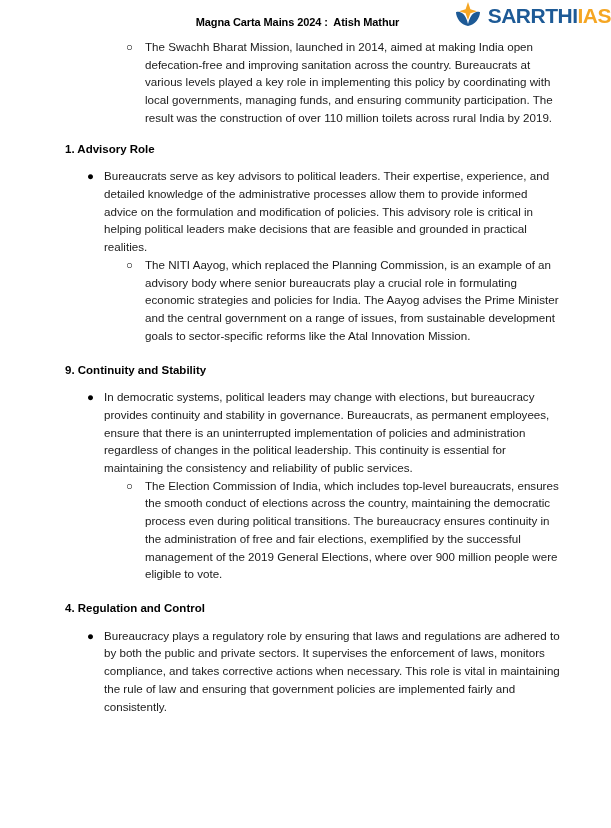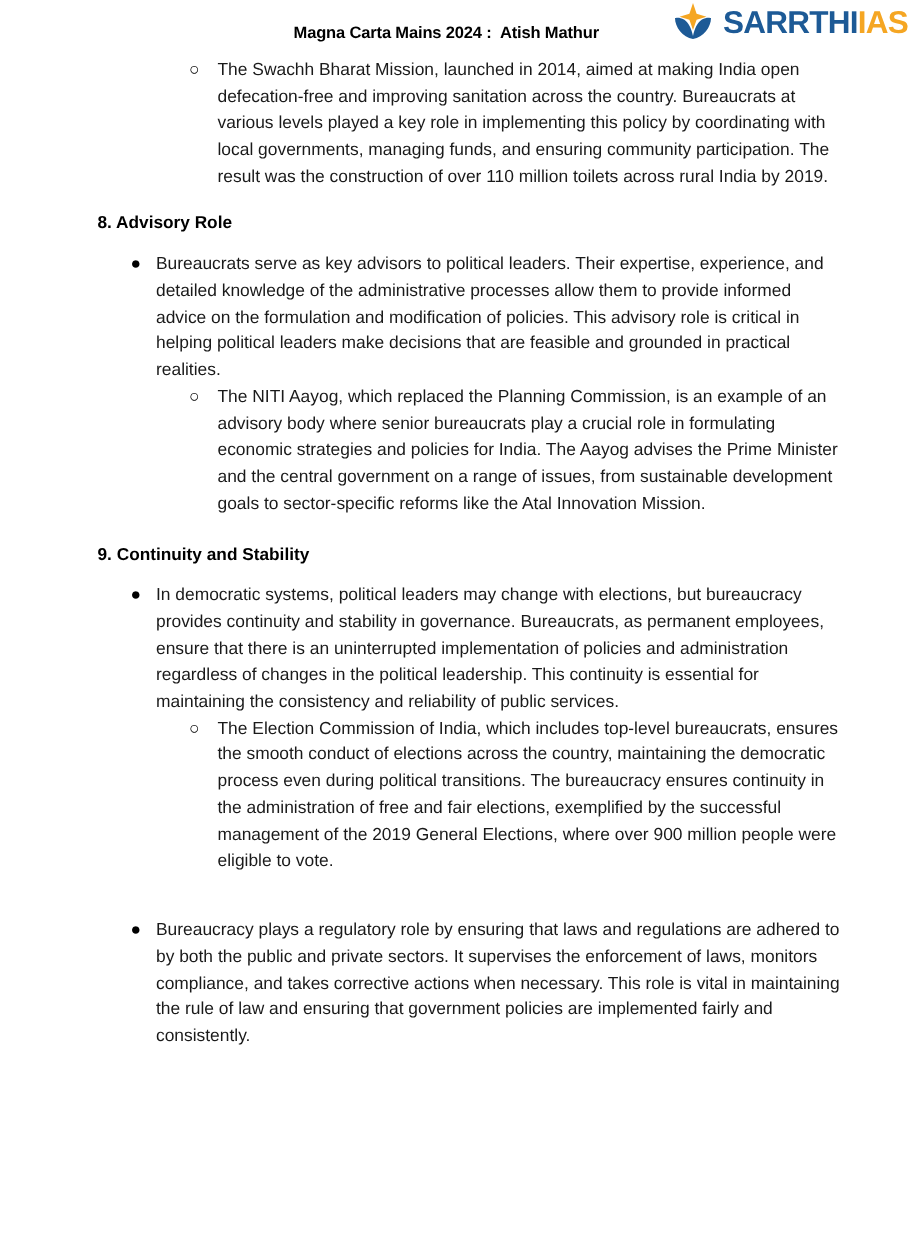--- a/index.html
+++ b/index.html
@@ -38,20 +38,21 @@
   .brand-logo {
     position: absolute;
     top: 0px;
     left: 448px;
     height: 30px;
     display: flex;
     align-items: center;
     gap: 6px;
     overflow: hidden;
     width: 163px;
+    justify-content: flex-end;
   }
   .brand-mark {
     width: 28px;
     height: 26px;
     flex: 0 0 28px;
     position: relative;
   }
   .brand-text {
     font-size: 21px;
     font-weight: bold;
@@ -151,21 +152,21 @@
 
   <ul class="level2">
     <li class="bullet2">
       <span class="bullet-mark">○</span>
       <span>The Swachh Bharat Mission, launched in 2014, aimed at making India open defecation-free and improving sanitation across the country. Bureaucrats at various levels played a key role in implementing this policy by coordinating with local governments, managing funds, and ensuring community participation. The result was the construction of over 110 million toilets across rural India by 2019.</span>
     </li>
   </ul>
 
   <div class="gap-md"></div>
 
-  <h3 class="section-heading">8. Advisory Role</h3>
+  <h3 class="section-heading">1. Advisory Role</h3>
   <div class="gap-sm"></div>
   <ul class="level1">
     <li class="bullet1">
       <span class="bullet-mark">●</span>
       <span>Bureaucrats serve as key advisors to political leaders. Their expertise, experience, and detailed knowledge of the administrative processes allow them to provide informed advice on the formulation and modification of policies. This advisory role is critical in helping political leaders make decisions that are feasible and grounded in practical realities.</span>
     </li>
   </ul>
   <ul class="level2">
     <li class="bullet2">
       <span class="bullet-mark">○</span>
@@ -185,20 +186,21 @@
   </ul>
   <ul class="level2">
     <li class="bullet2">
       <span class="bullet-mark">○</span>
       <span>The Election Commission of India, which includes top-level bureaucrats, ensures the smooth conduct of elections across the country, maintaining the democratic process even during political transitions. The bureaucracy ensures continuity in the administration of free and fair elections, exemplified by the successful management of the 2019 General Elections, where over 900 million people were eligible to vote.</span>
     </li>
   </ul>
 
   <div class="gap-lg"></div>
 
+  <h3 class="section-heading">4. Regulation and Control</h3>
   <div class="gap-sm"></div>
   <ul class="level1">
     <li class="bullet1">
       <span class="bullet-mark">●</span>
       <span>Bureaucracy plays a regulatory role by ensuring that laws and regulations are adhered to by both the public and private sectors. It supervises the enforcement of laws, monitors compliance, and takes corrective actions when necessary. This role is vital in maintaining the rule of law and ensuring that government policies are implemented fairly and consistently.</span>
     </li>
   </ul>
 
 </div>
 

